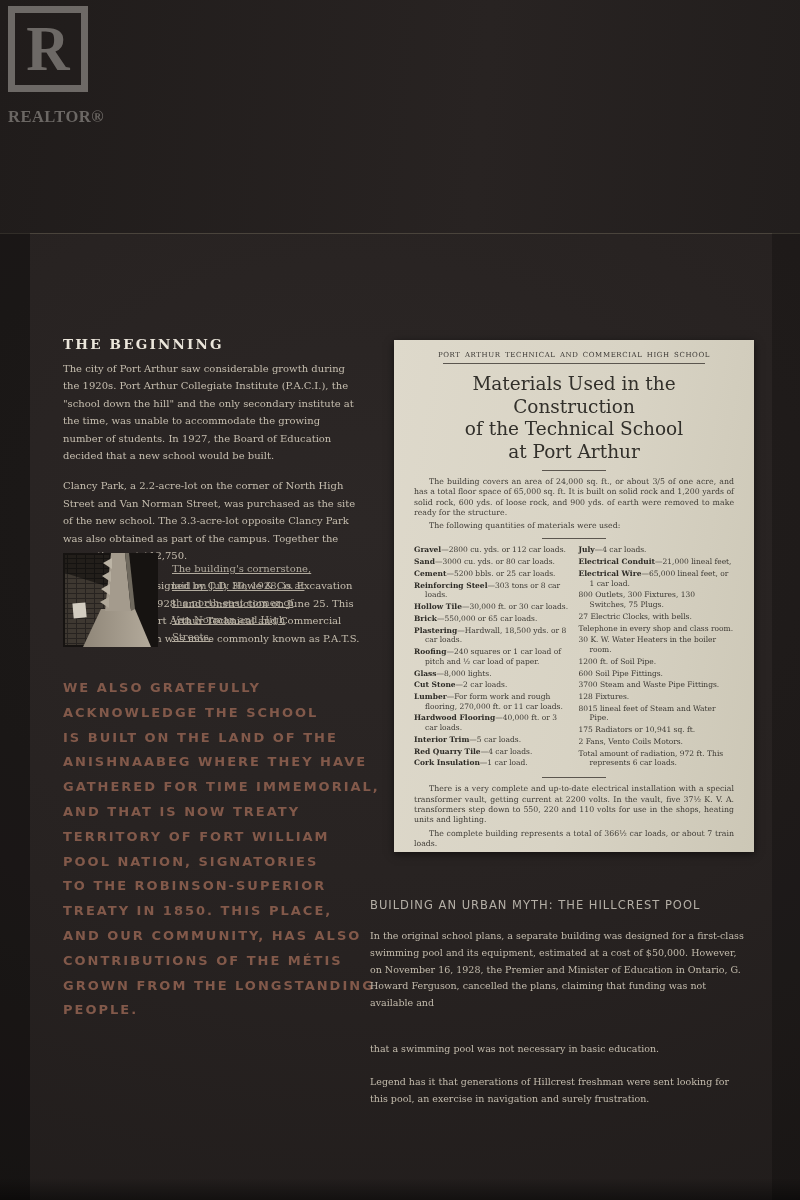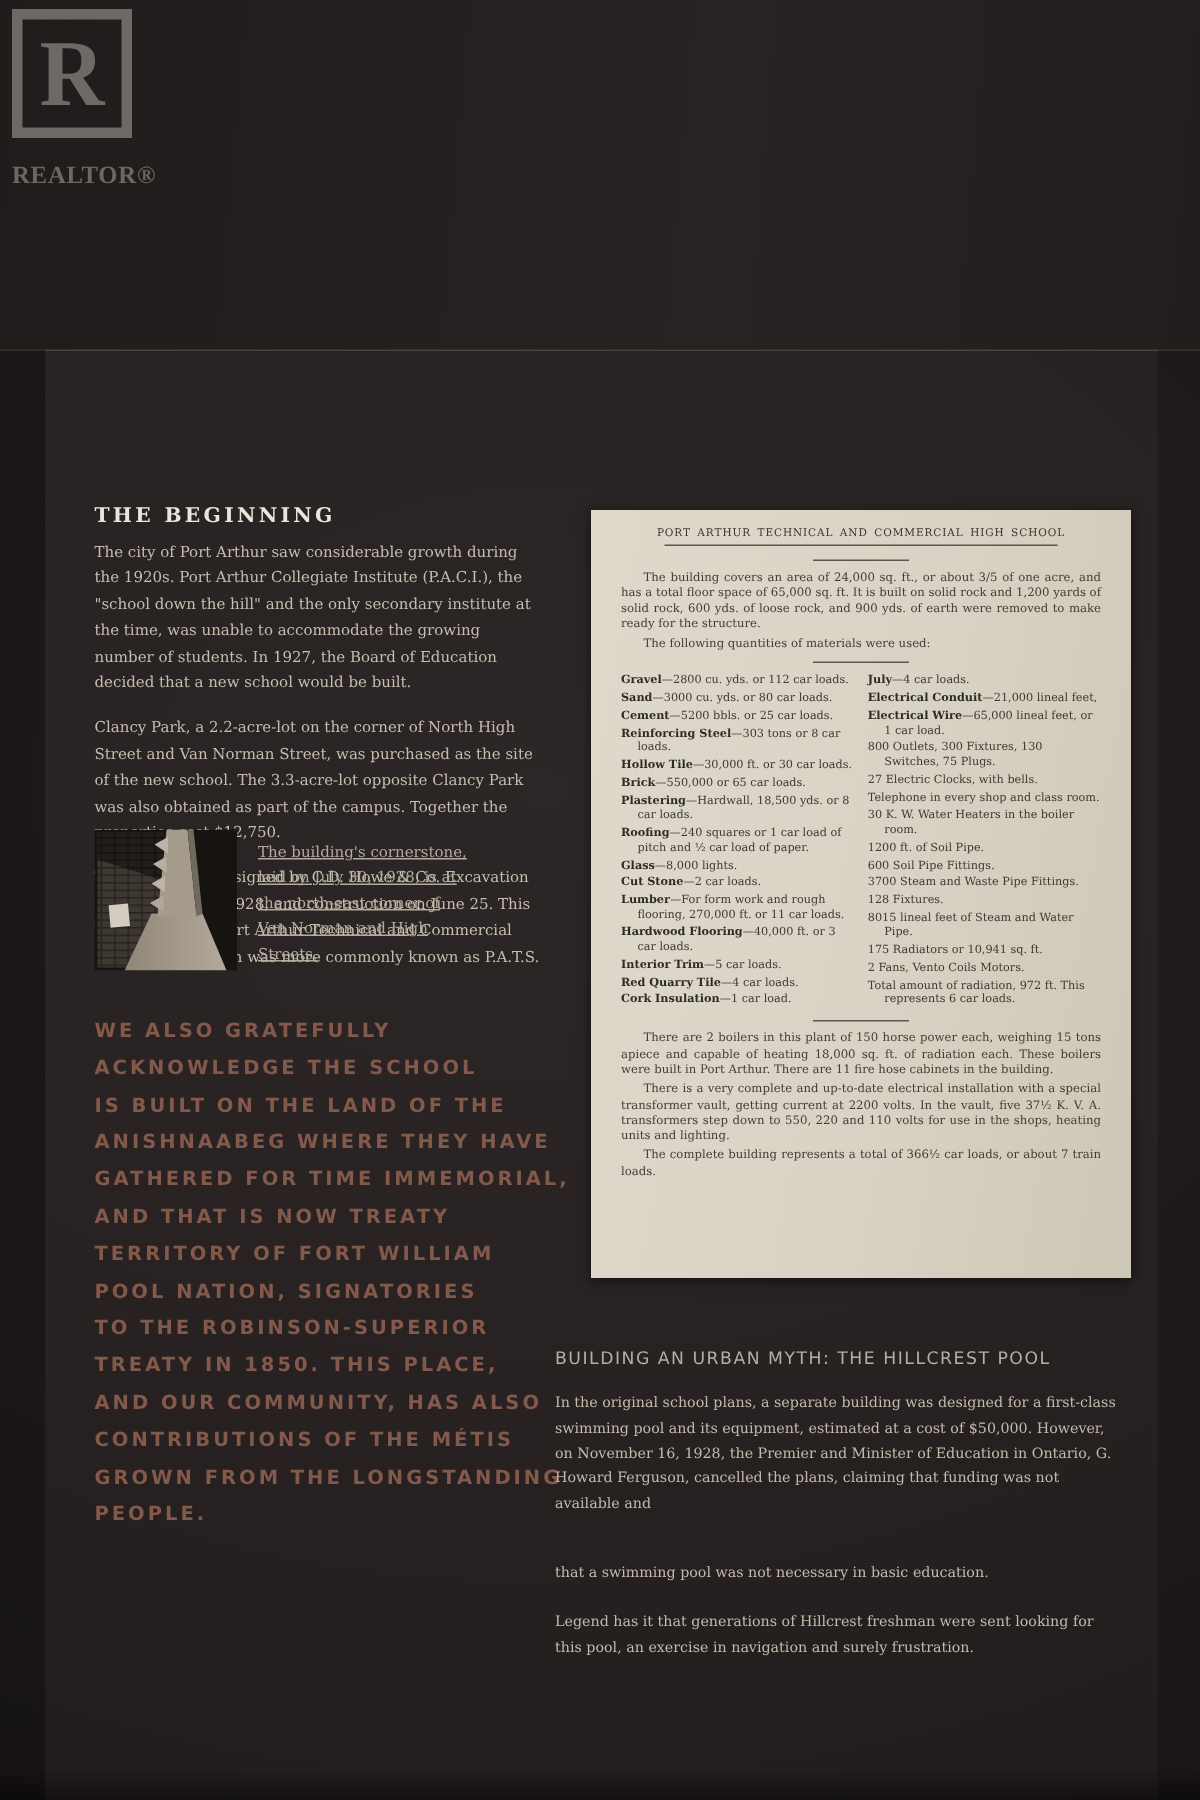--- a/index.html
+++ b/index.html
@@ -137,20 +137,26 @@
       <div class="ack-line">TREATY IN 1850. THIS PLACE,</div>
       <div class="ack-line">AND OUR COMMUNITY, HAS ALSO</div>
       <div class="ack-line">CONTRIBUTIONS OF THE MÉTIS</div>
       <div class="ack-line">GROWN FROM THE LONGSTANDING</div>
       <div class="ack-line">PEOPLE.</div>
     </div>
 
   <div class="paper">
     <div class="letterhead">PORT ARTHUR TECHNICAL AND COMMERCIAL HIGH SCHOOL</div>
     <div class="rule-wide"></div>
+    <div>
+
+    <div class="doc-title-line">Materials Used in the Construction</div>
+        <div class="doc-title-line">of the Technical School</div>
+        <div class="doc-title-line">at Port Arthur</div>
+      </div>
     <div class="rule-center"></div>
     <p class="doc-para">The building covers an area of 24,000 sq. ft., or about 3/5 of one acre, and has a total floor space of 65,000 sq. ft.  It is built on solid rock and 1,200 yards of solid rock, 600 yds. of loose rock, and 900 yds. of earth were removed to make ready for the structure.</p>
     <p class="list-intro">The following quantities of materials were used:</p>
     <div class="rule-center"></div>
     <div class="cols">
       <div class="col">
 
       <div class="mat-item"><b>Gravel</b><span>—2800 cu. yds. or 112 car loads.</span></div>
           <div class="mat-item"><b>Sand</b><span>—3000 cu. yds. or 80 car loads.</span></div>
           <div class="mat-item"><b>Cement</b><span>—5200 bbls. or 25 car loads.</span></div>
@@ -182,21 +188,20 @@
           <div class="mat-item"><b></b><span>128 Fixtures.</span></div>
           <div class="mat-item"><b></b><span>8015 lineal feet of Steam and Water Pipe.</span></div>
           <div class="mat-item"><b></b><span>175 Radiators or 10,941 sq. ft.</span></div>
           <div class="mat-item"><b></b><span>2 Fans, Vento Coils Motors.</span></div>
           <div class="mat-item"><b></b><span>Total amount of radiation, 972 ft.  This represents 6 car loads.</span></div>
         </div>
     </div>
     <div class="rule-center"></div>
     <div>
 
-    <p class="doc-para">There are 2 boilers in this plant of 150 horse power each, weighing 15 tons apiece and capable of heating 18,000 sq. ft. of radiation each.  These boilers were built in Port Arthur.  There are 11 fire hose cabinets in the building.</p>
         <p class="doc-para">There is a very complete and up-to-date electrical installation with a special transformer vault, getting current at 2200 volts.  In the vault, five 37½ K. V. A. transformers step down to 550, 220 and 110 volts for use in the shops, heating units and lighting.</p>
         <p class="doc-para">The complete building represents a total of 366½ car loads, or about 7 train loads.</p>
       </div>
   </div>
 
   <h3 class="myth-heading">BUILDING AN URBAN MYTH: THE HILLCREST POOL</h3>
   <div class="myth-cols">
     <div class="myth-col">
 
     <p class="myth-para">In the original school plans, a separate building was designed for a first-class swimming pool and its equipment, estimated at a cost of $50,000. However, on November 16, 1928, the Premier and Minister of Education in Ontario, G. Howard Ferguson, cancelled the plans, claiming that funding was not available and</p>

